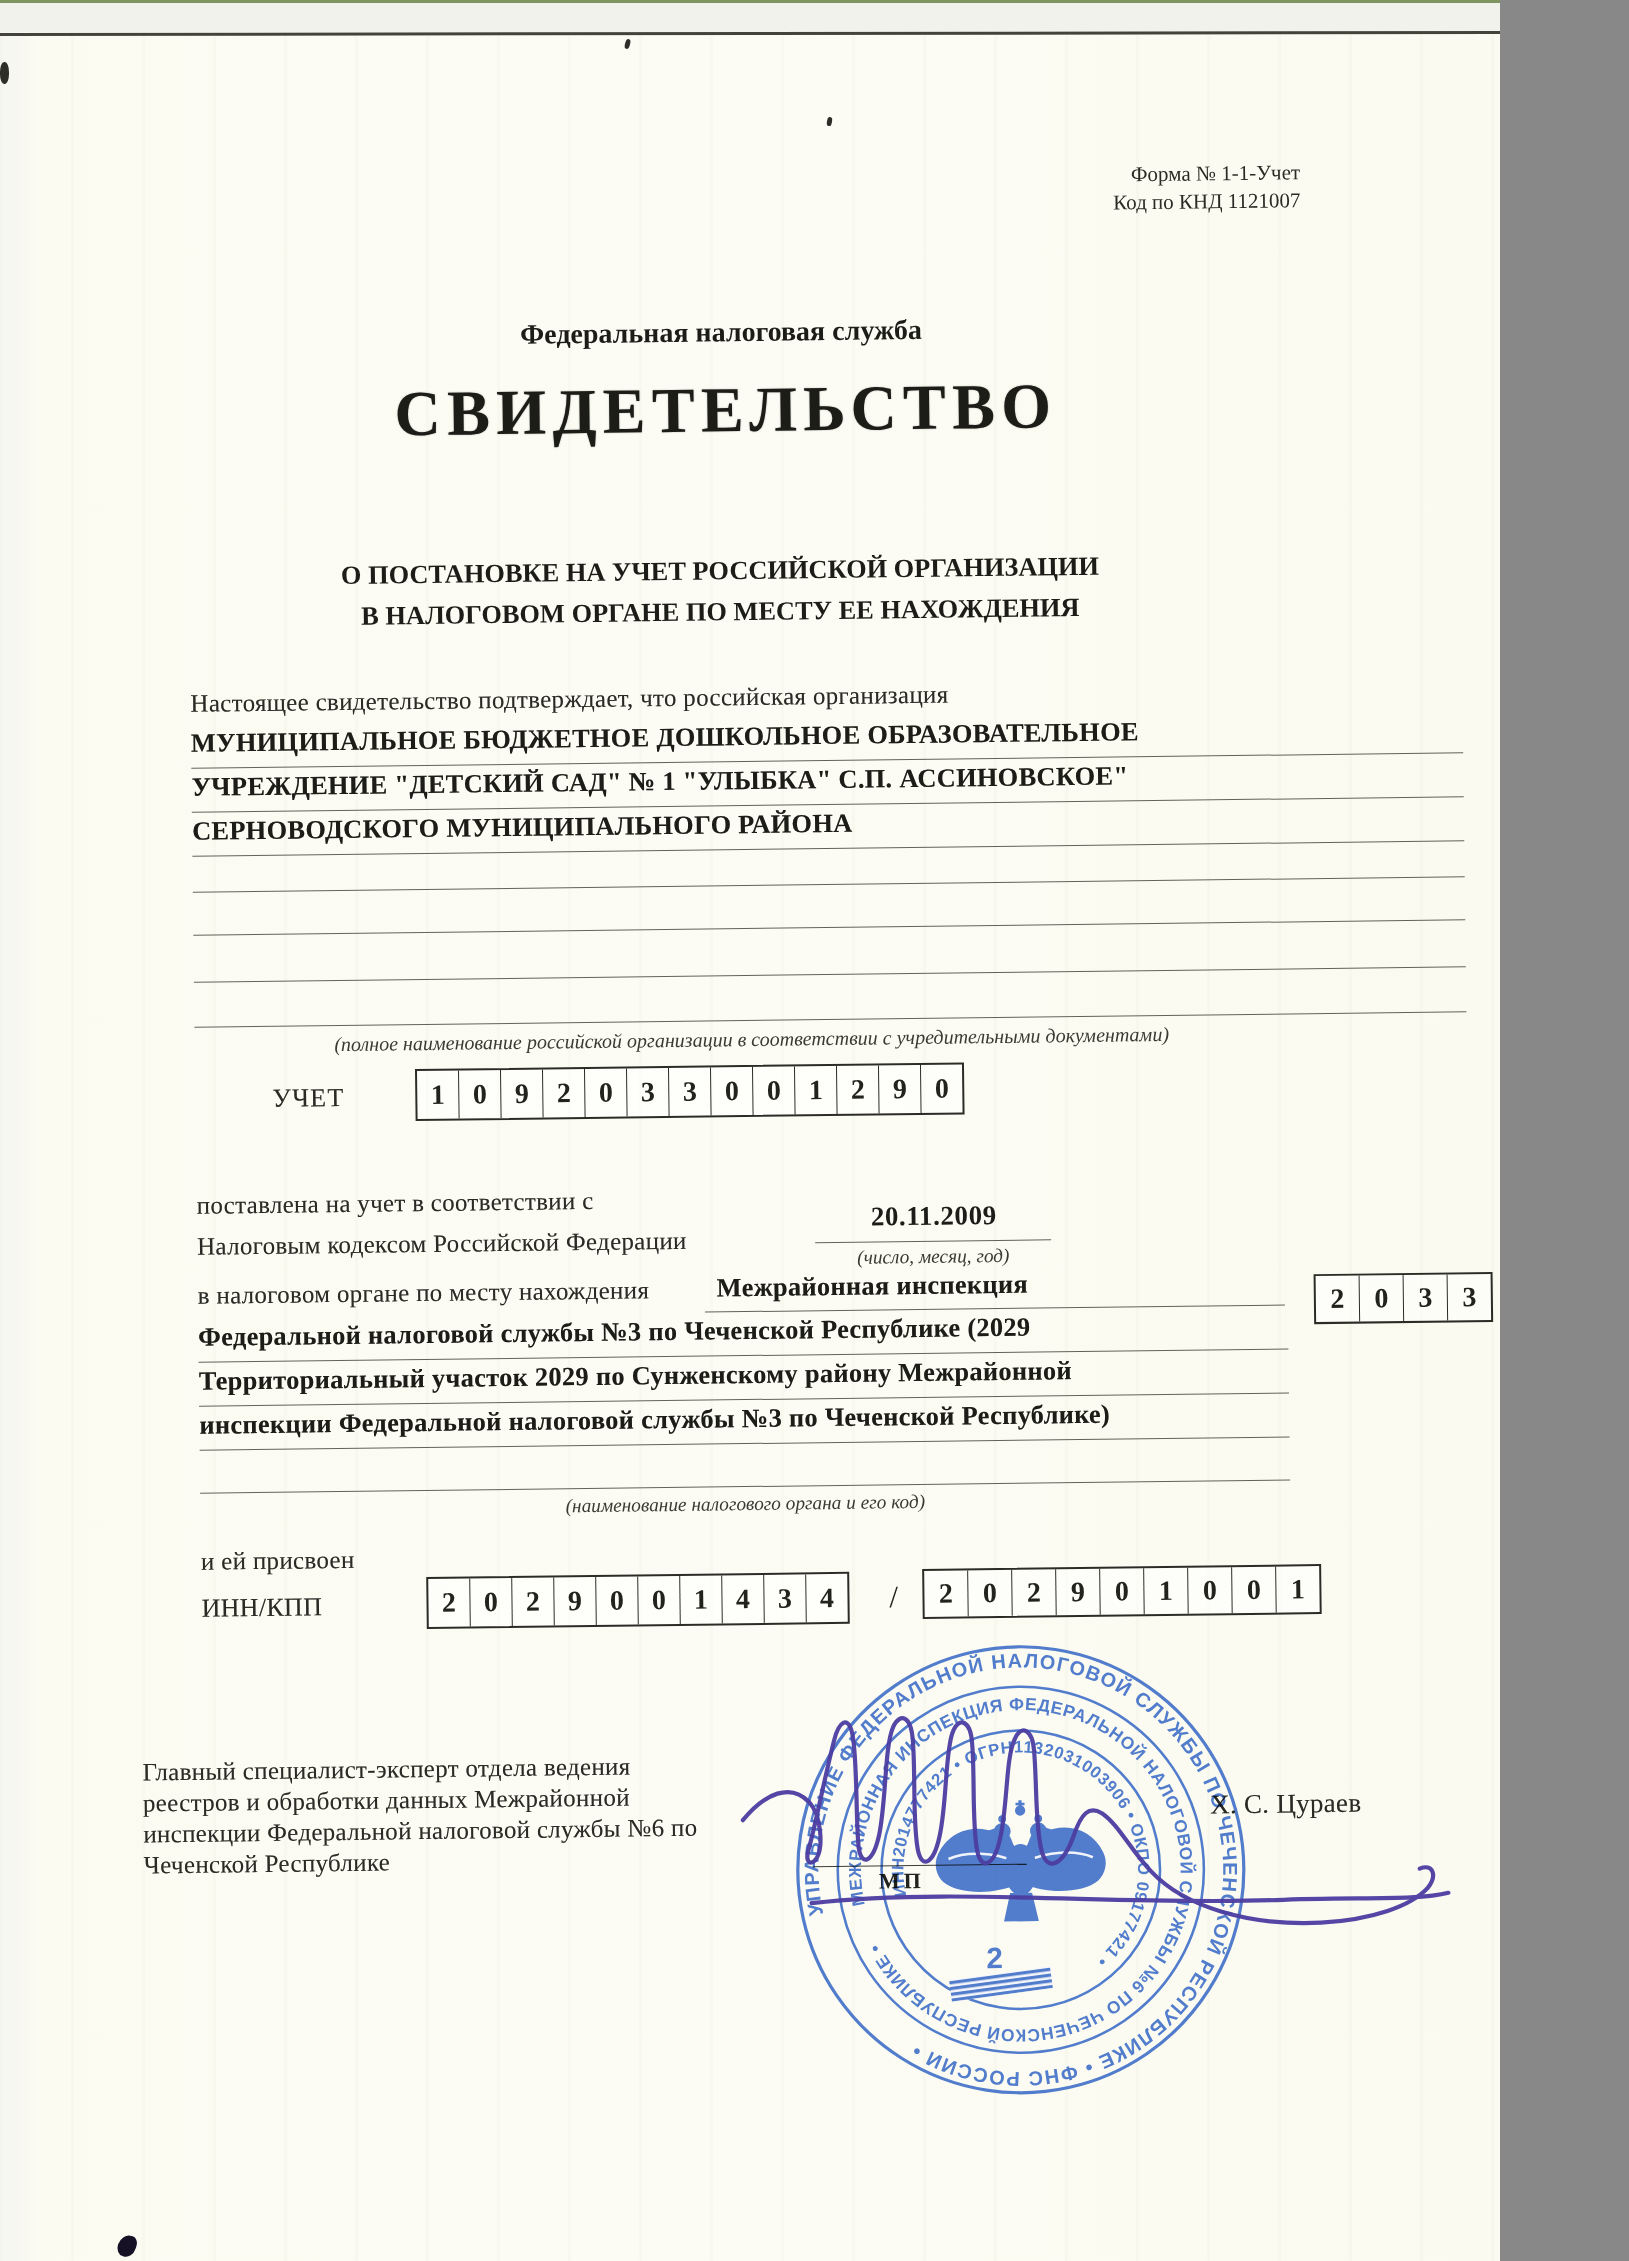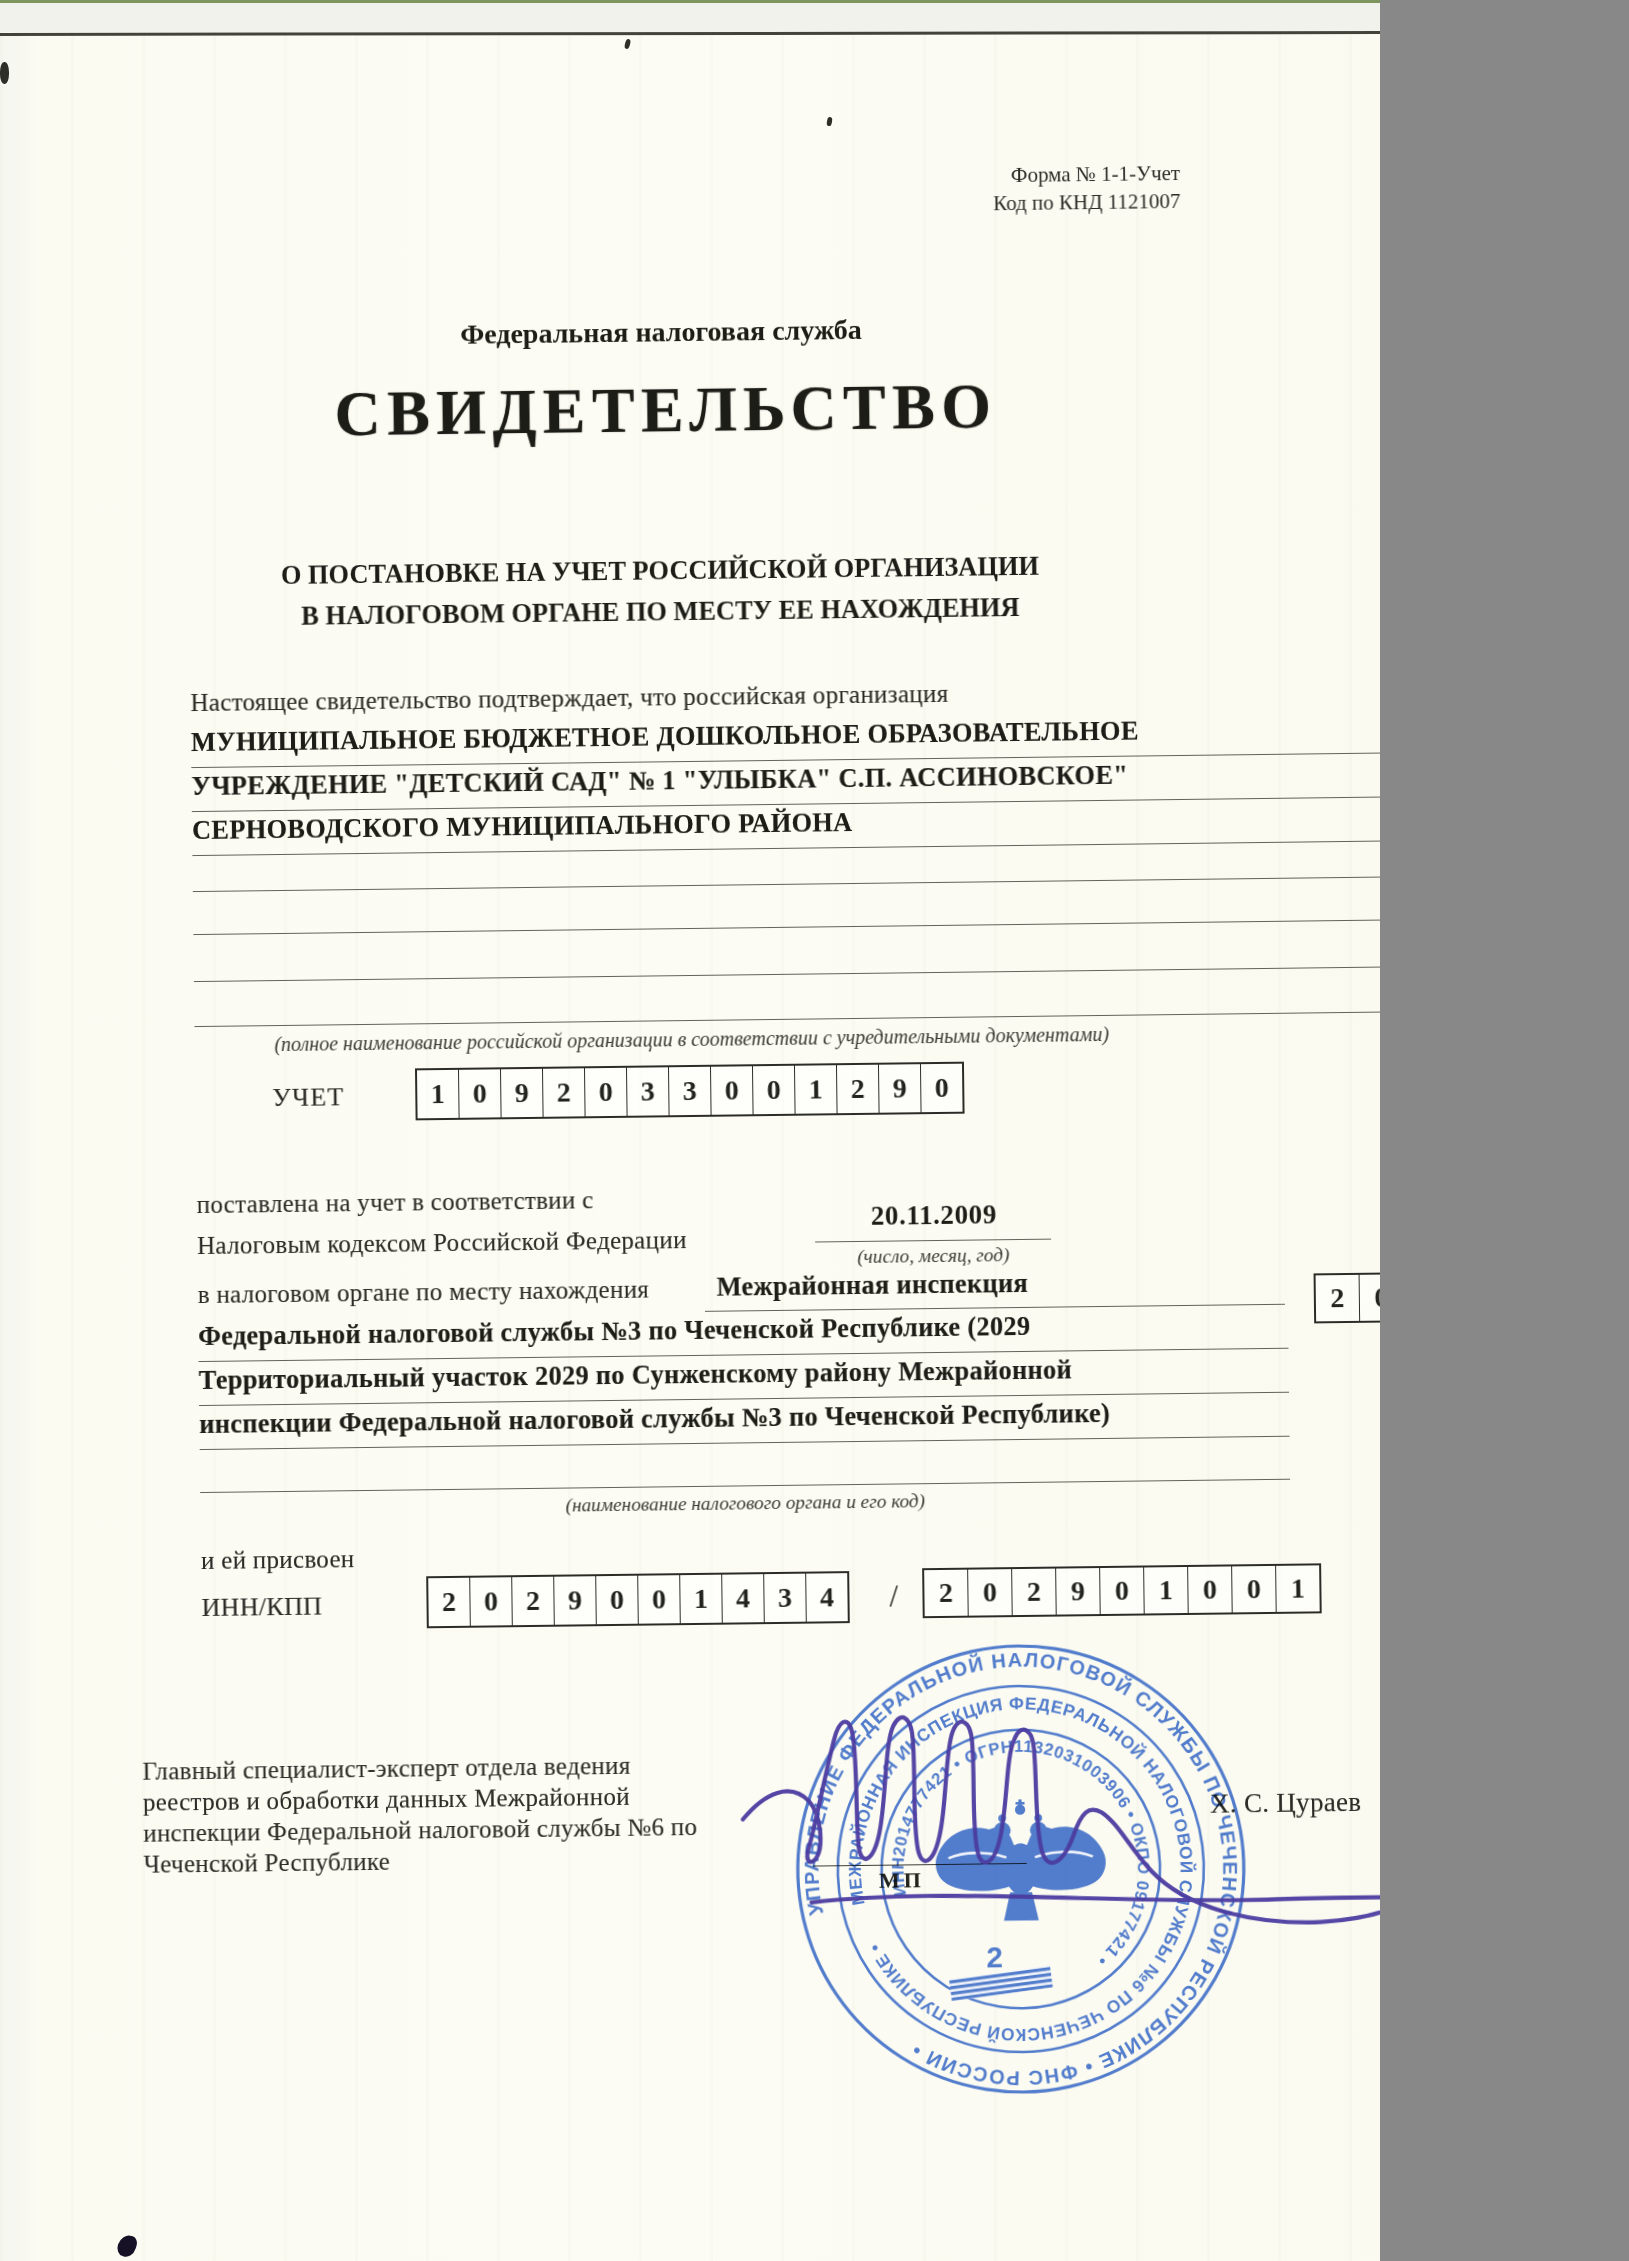--- a/index.html
+++ b/index.html
@@ -1,17 +1,17 @@
 <!DOCTYPE html>
 <html style="font-size:10.3px"><head>
 <meta charset="utf-8">
 <style>
   html,body{margin:0;padding:0;background:#888;}
   .page{
-    position:relative;width:1380px;height:2261px;overflow:hidden;
+    position:relative;width:1500px;height:2261px;overflow:hidden;
     background:
       repeating-linear-gradient(90deg, rgba(214,218,196,0.10) 0 2.6px, rgba(255,255,255,0) 2.6px 71px),
       linear-gradient(90deg,#f7f7f1 0 17px,#fbfbf2 39px,#fcfcf4 50%,#fafaf0 100%);
     font-family:"Liberation Serif","DejaVu Serif",serif;
     color:#2b2b26;
   }
   .rot{position:absolute;inset:0;transform:rotate(-0.7deg);transform-origin:50% 40%;}
   .abs{position:absolute;}
   .ctr{left:0;width:100%;text-align:center;box-sizing:border-box;}
   .b{font-weight:bold;color:#1d1d18;}

